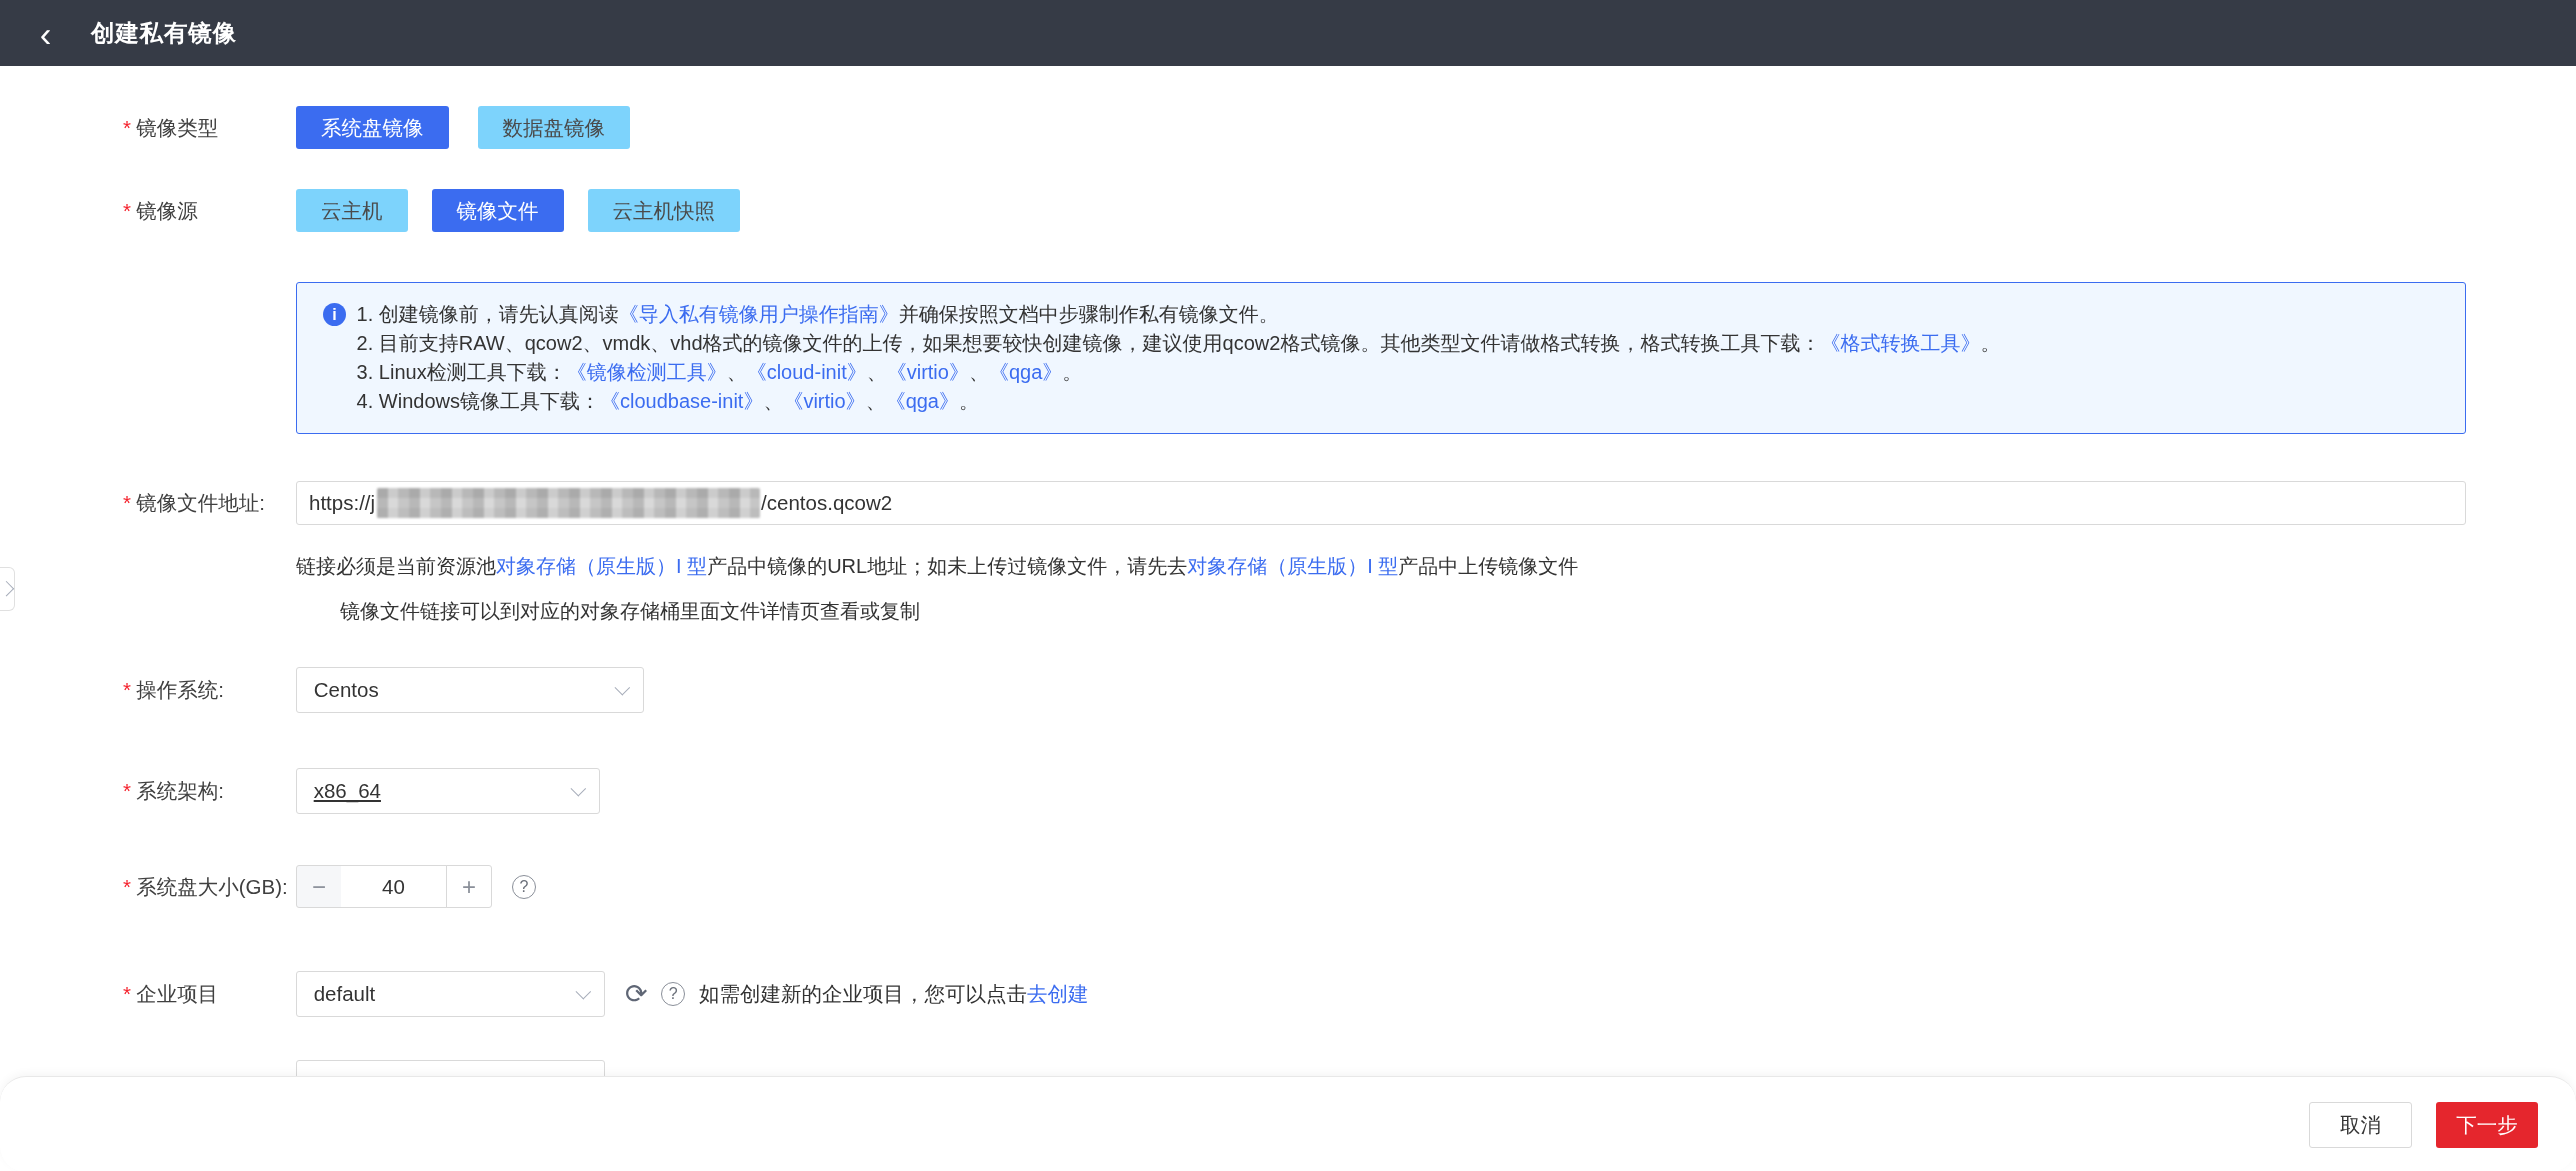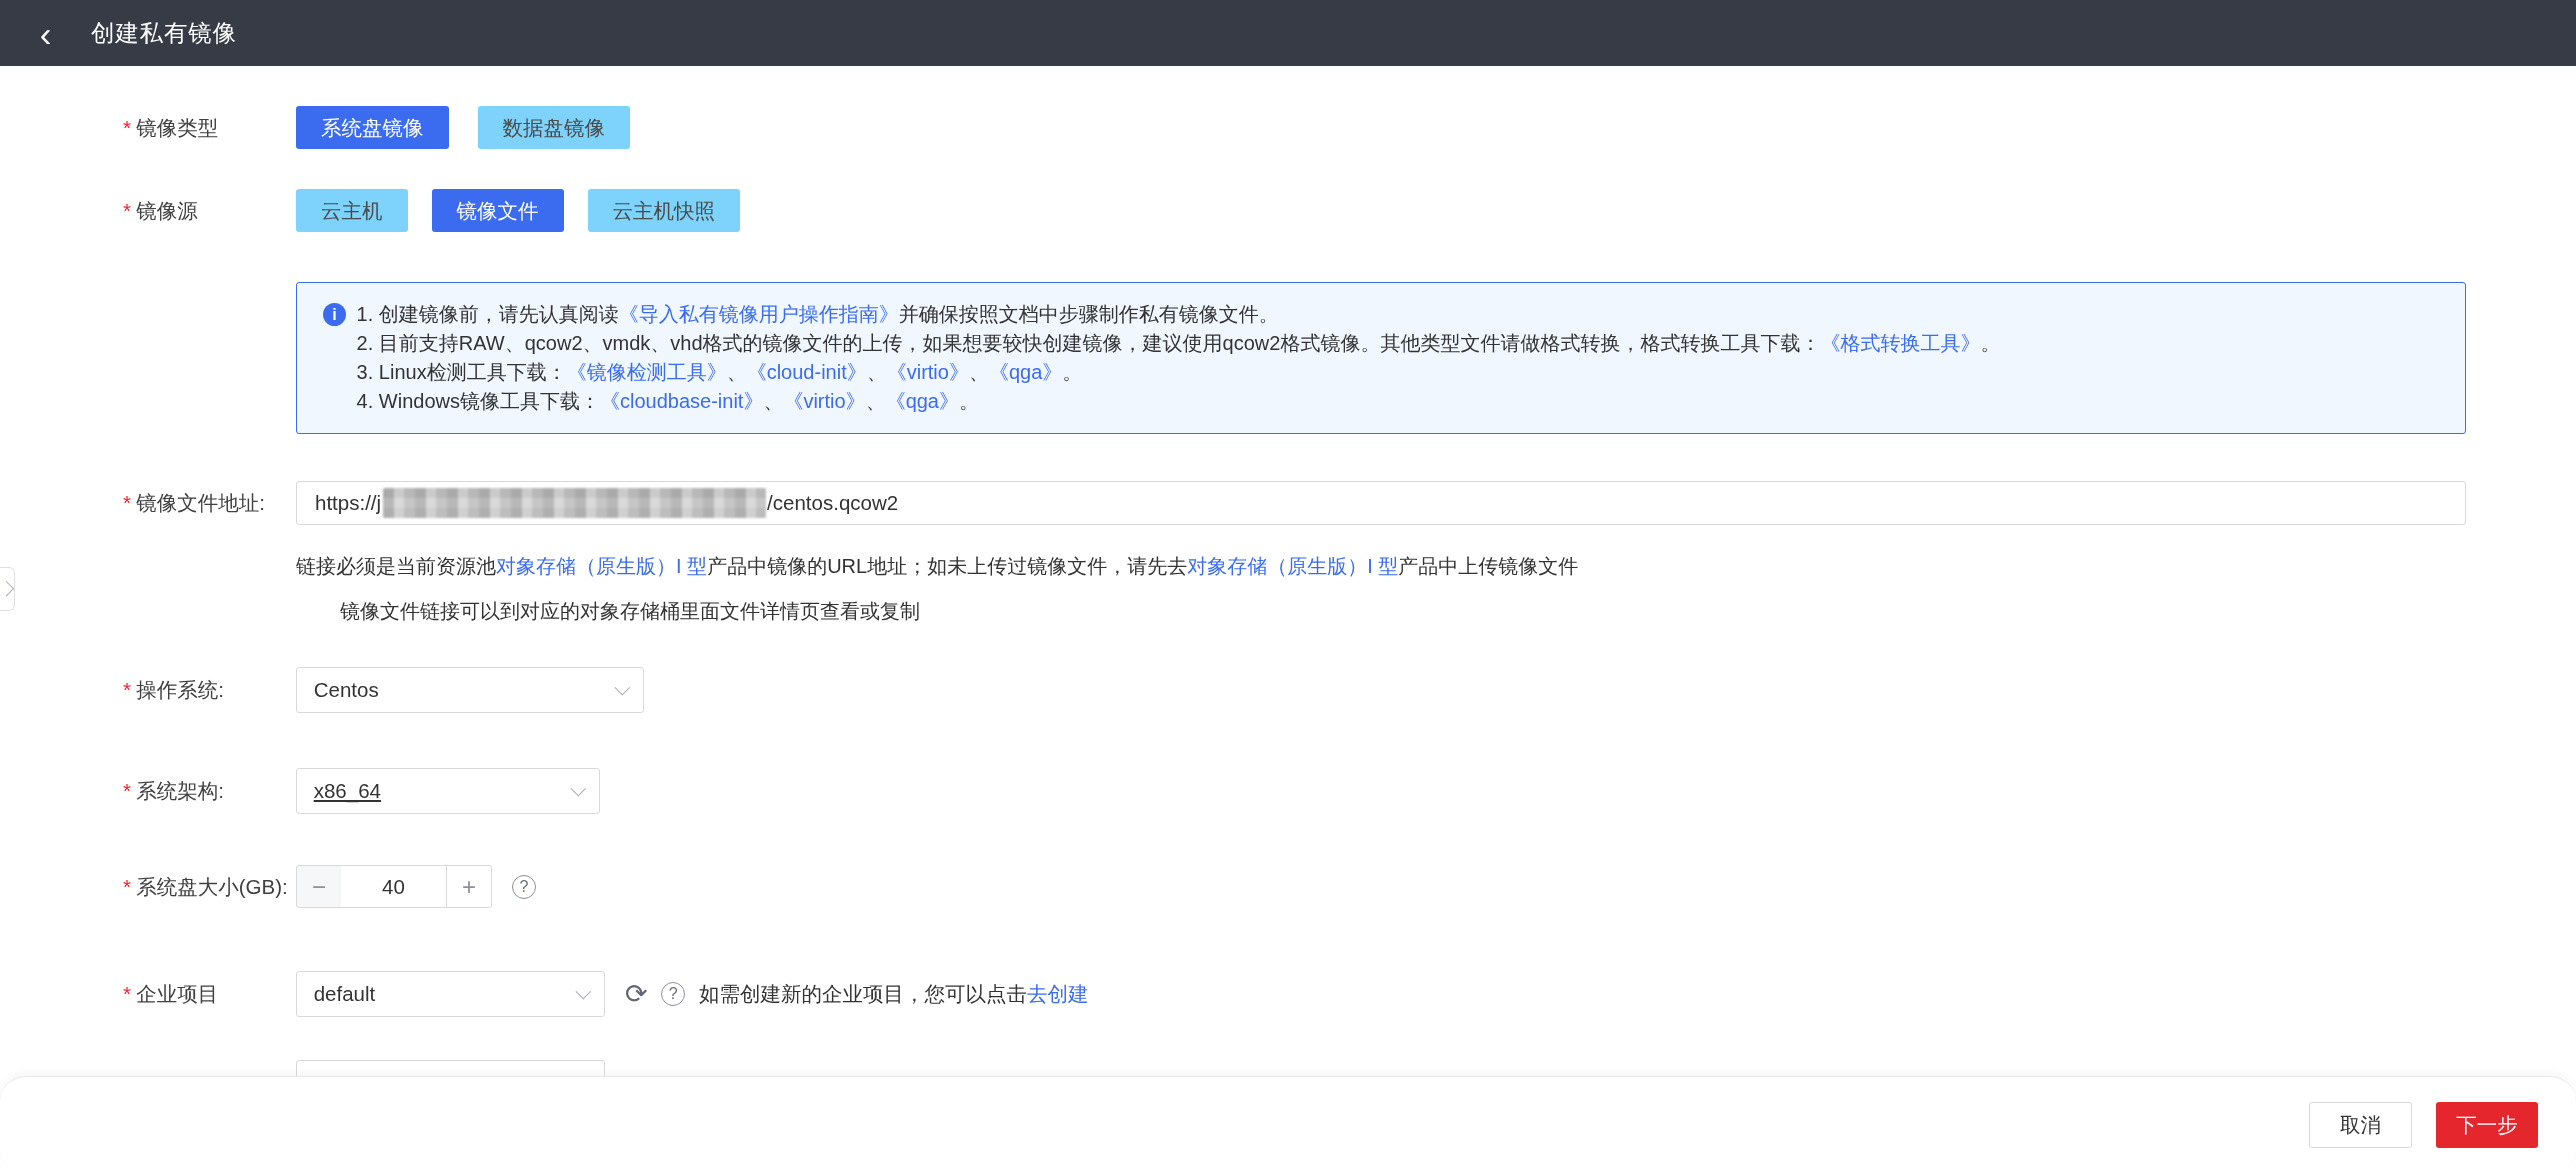--- a/index.html
+++ b/index.html
@@ -10,21 +10,21 @@
   }
   
   .header {
     position:absolute; top:0; left:0; width:2576px; height:66px;
     background:#363b46; display:flex; align-items:center; color:#fff;
   }
   .back-btn {
     width:91px; height:66px; display:flex; align-items:center; justify-content:center;
     cursor:pointer; font-size:35px; color:#fff; line-height:1;
   }
-  .page-title { font-size:23.5px; font-weight:400; letter-spacing:0.8px; }
+  .page-title { font-size:23.5px; font-weight:700; letter-spacing:0.8px; }
 
   
   .form-row { position:absolute; left:123px; display:flex; align-items:flex-start; }
   .form-label { width:173px; flex-shrink:0; font-size:20.5px; color:#404040; display:flex; }
   .req { color:#f5222d; margin-right:5.3px; }
   .lh56 { line-height:43px; } .lh58 { line-height:44px; } .lh60 { line-height:46px; }
 
   .opt-btn {
     height:43px; padding:0 25px; font-size:20.5px; border:none; border-radius:3px;
     background:#7dd3fc; color:#4a4a4a; margin-right:29px; cursor:pointer;
@@ -42,21 +42,21 @@
     width:23px; height:23px; border-radius:50%; background:#3b6cf0; color:#fff;
     font-size:16px; font-weight:700; display:flex; align-items:center; justify-content:center;
     margin:3.8px 10.6px 0 0; flex-shrink:0; font-style:normal;
   }
   .link { color:#3b6cf0; cursor:pointer; }
 
   
   .url-input {
     position:absolute; left:296px; top:481px; width:2170px; height:44px;
     border:1.5px solid #d9d9d9; border-radius:3px; background:#fff;
-    display:flex; align-items:center; padding:0 18px; font-size:20.5px; color:#333; cursor:text;
+    display:flex; align-items:center; padding:0 12px; font-size:20.5px; color:#333; cursor:text;
   }
   .mosaic {
     display:inline-block; width:383px; height:30px; margin:0 1.5px; border-radius:1.5px;
     background-image:
       repeating-linear-gradient(90deg, rgba(150,150,150,.55) 0 10.6px, rgba(210,210,210,.55) 10.6px 21px, rgba(175,175,175,.55) 21px 32px),
       repeating-linear-gradient(0deg, #cfcfcf 0 10px, #e3e3e3 10px 20px, #c4c4c4 20px 30px);
     filter:blur(0.8px);
   }
   .help-line { position:absolute; left:296px; font-size:20px; color:#333; }
 

